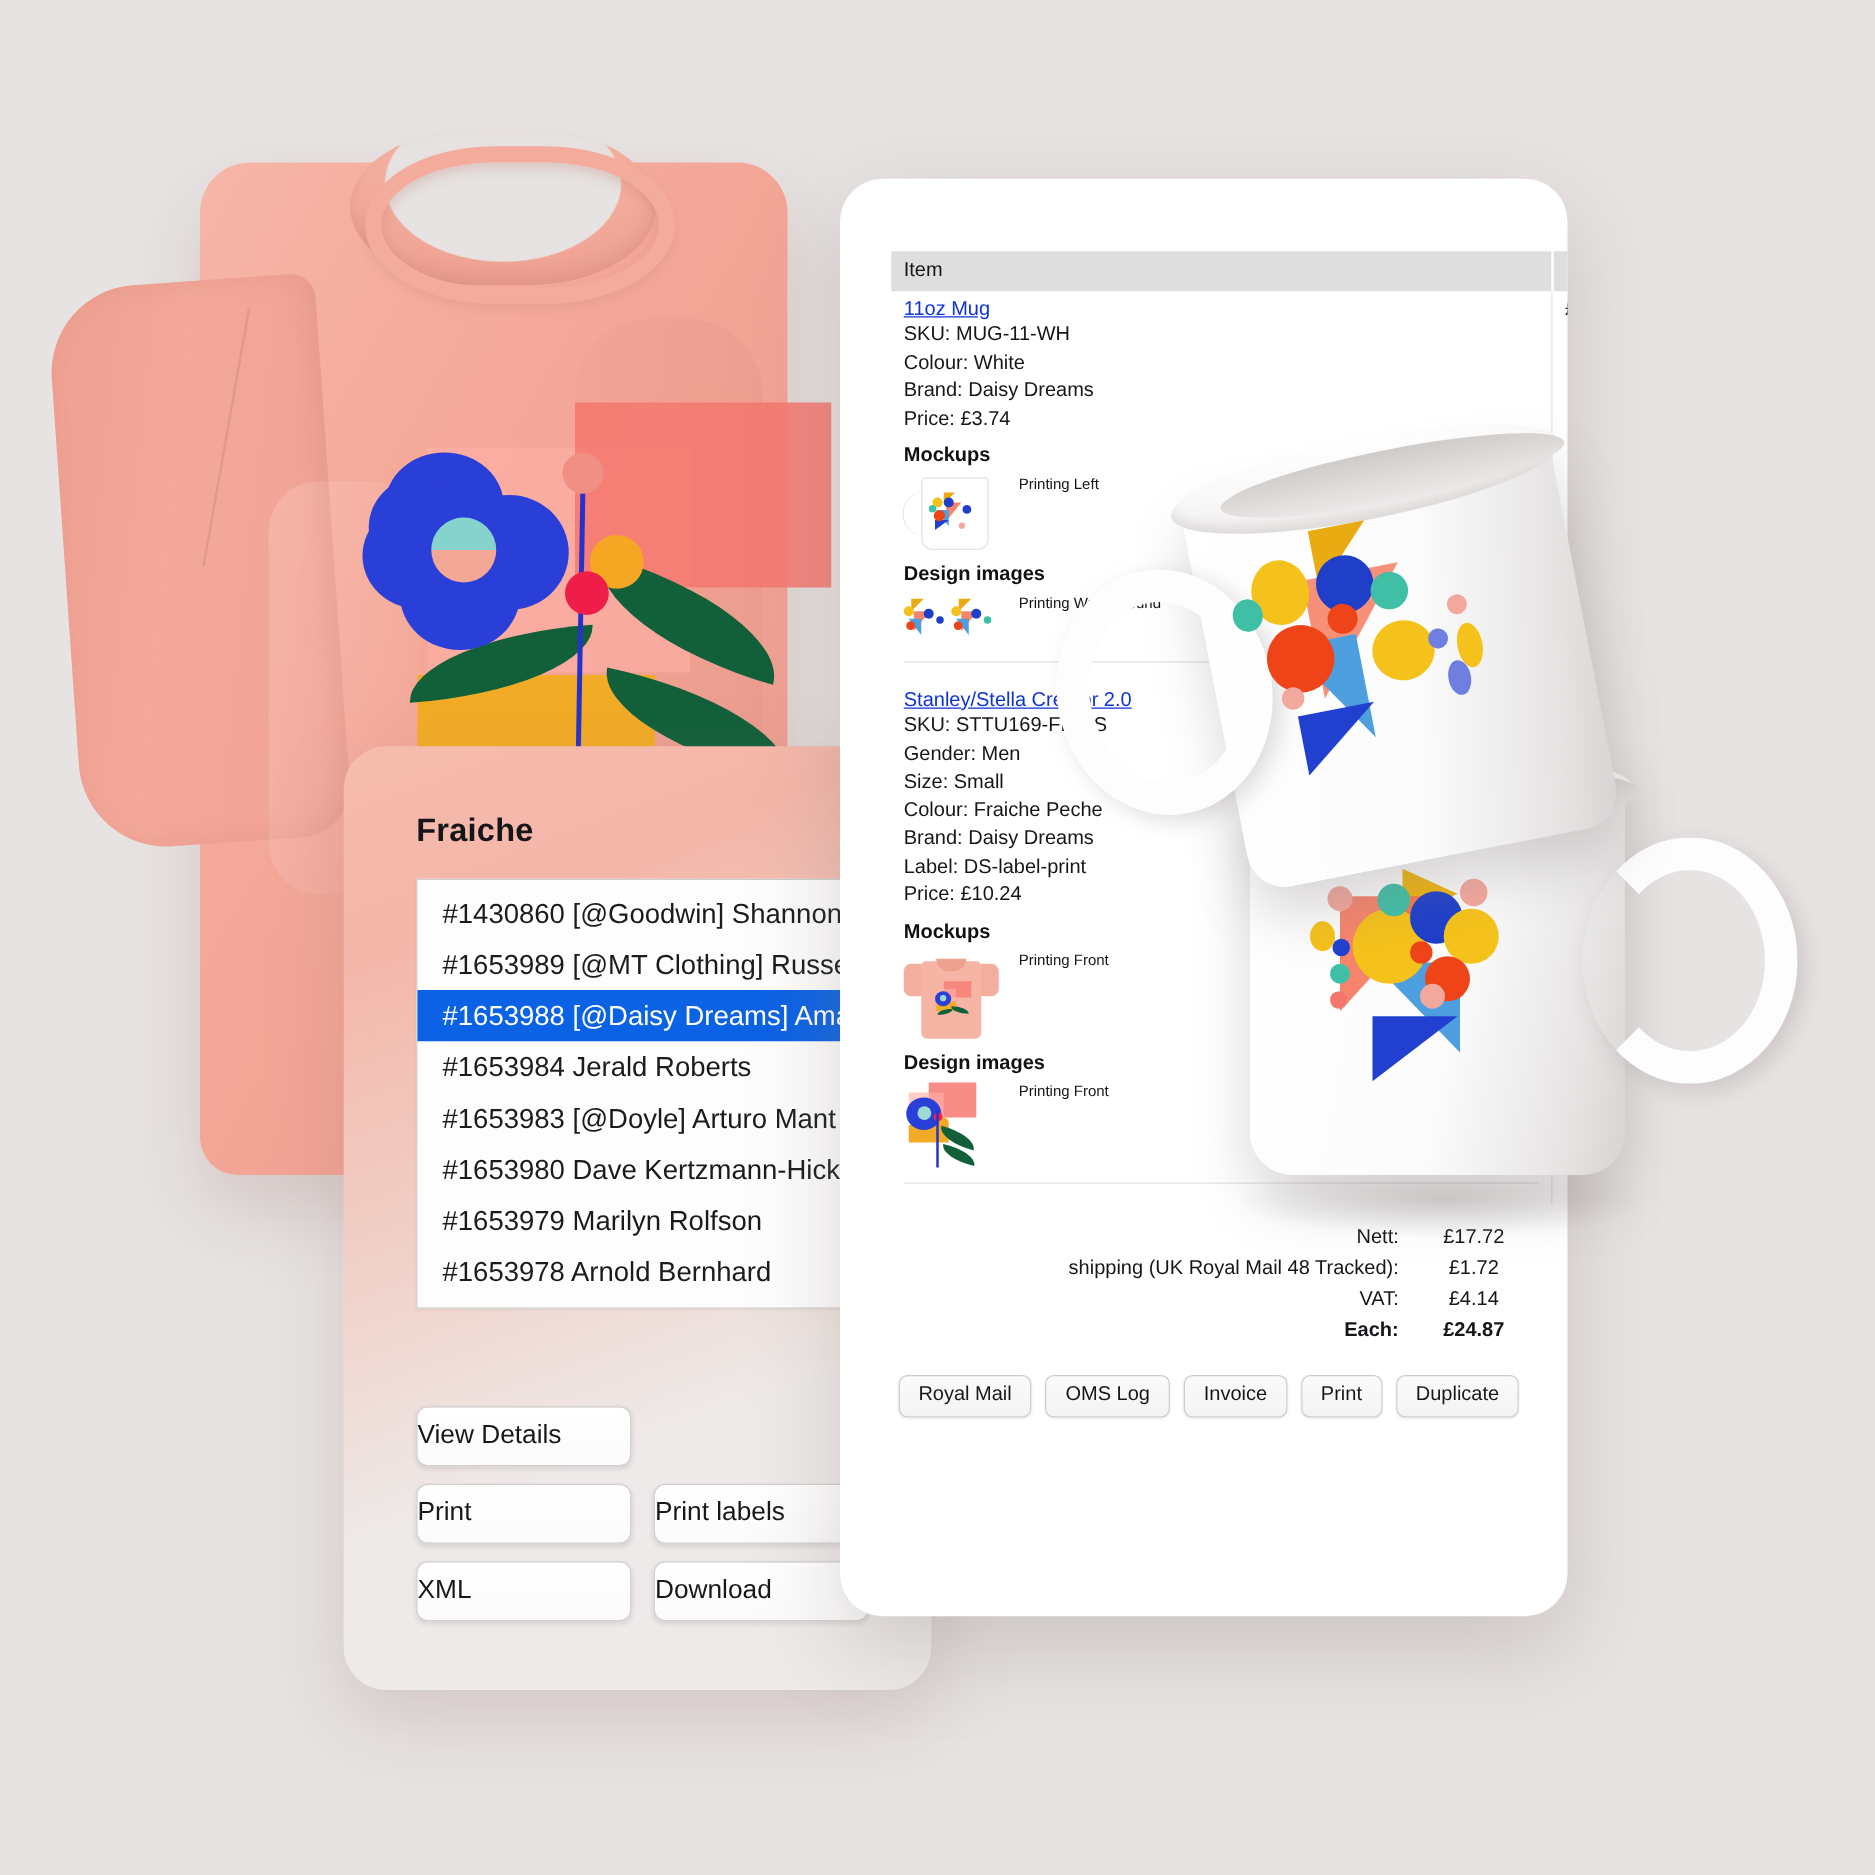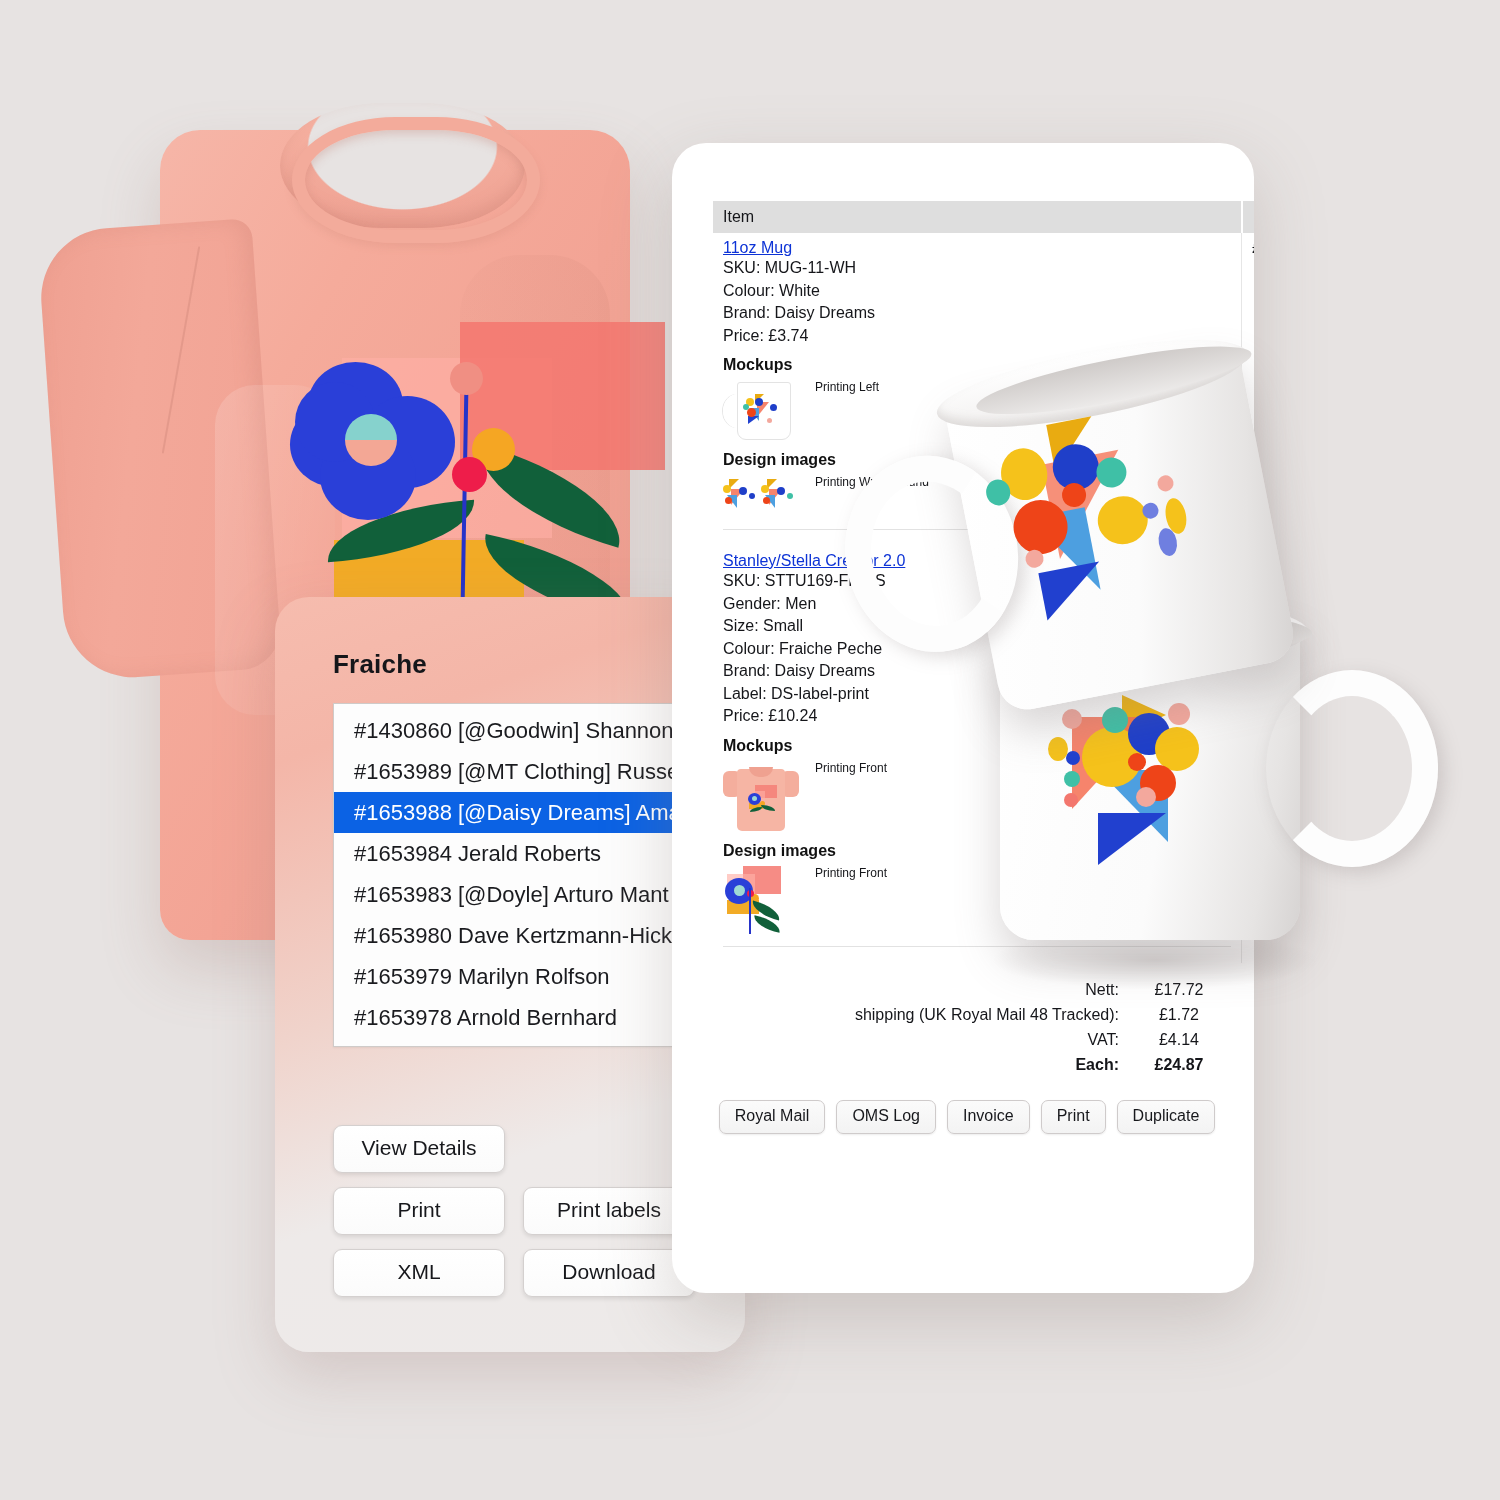--- a/index.html
+++ b/index.html
@@ -127,21 +127,21 @@
     padding:6px 0 8px 0;
   }
   .order-row{
     height:41px;line-height:41px;padding:0 0 0 20px;
     font-size:22px;color:#1a1b1f;white-space:nowrap;overflow:hidden;
   }
   .order-row.selected{background:#0b62e4;color:#fff;}
   .panel-buttons{position:absolute;left:58px;top:528px;width:430px;}
   .btn-row{display:flex;gap:18px;margin-bottom:14px;}
   .pbtn{
-    width:170px;height:46px;line-height:44px;text-align:center;
+    width:170px;height:46px;line-height:44px;
     background:linear-gradient(180deg,#ffffff,#fbfbfb);
     border:1px solid #d4d0cf;border-radius:9px;
     font-size:21px;color:#17181c;
     box-shadow:0 2px 4px rgba(0,0,0,.10);
   }
 
   
   .detail-card{
     position:absolute;left:672px;top:143px;width:582px;height:1150px;
     background:#fff;border-radius:34px;

